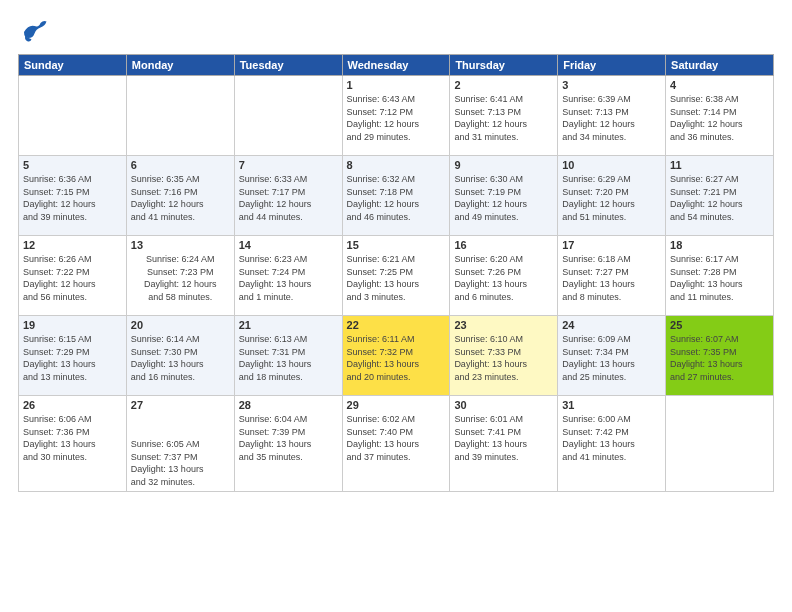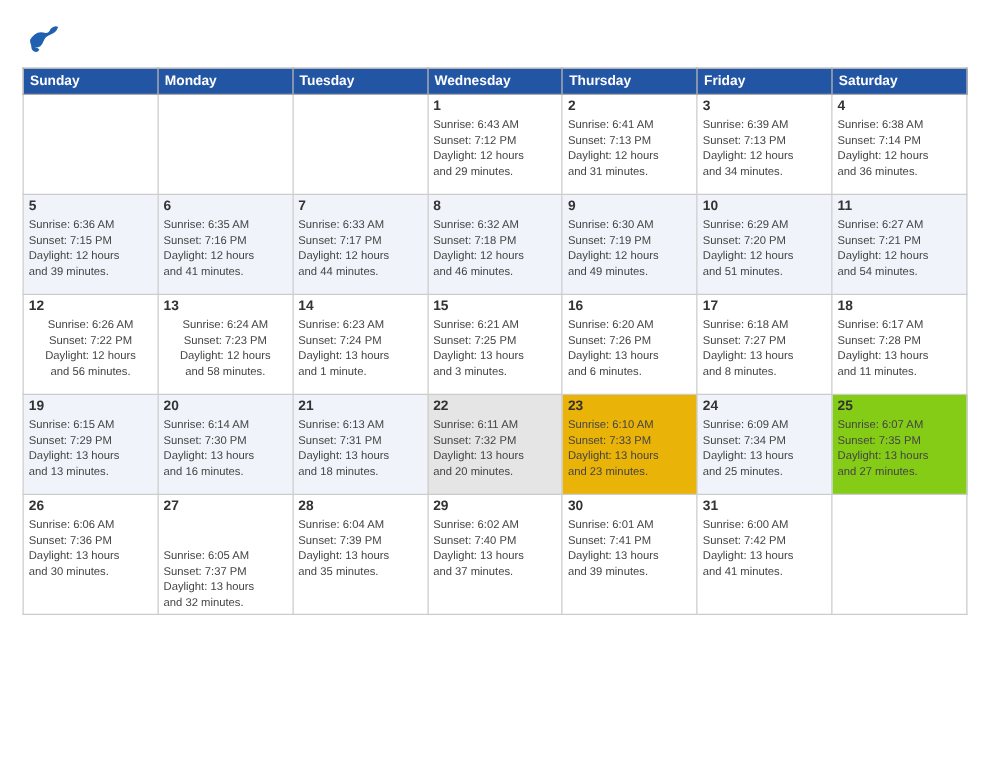--- a/index.html
+++ b/index.html
@@ -217,21 +217,21 @@
             <span class="day-num">11</span>
             <div class="day-info" style="white-space: pre-line;">Sunrise: 6:27 AM
 Sunset: 7:21 PM
 Daylight: 12 hours
 and 54 minutes.</div>
           </td>
         </tr>
         <tr>
           <td>
             <span class="day-num">12</span>
-            <div class="day-info" style="white-space: pre-line; text-align: center;">Sunrise: 6:26 AM
+            <div class="day-info" style="white-space: pre-line;">Sunrise: 6:26 AM
 Sunset: 7:22 PM
 Daylight: 12 hours
 and 56 minutes.</div>
           </td>
           <td>
             <span class="day-num">13</span>
             <div class="day-info" style="white-space: pre-line; text-align: center;">Sunrise: 6:24 AM
 Sunset: 7:23 PM
 Daylight: 12 hours
 and 58 minutes.</div>
@@ -287,28 +287,28 @@
 Daylight: 13 hours
 and 16 minutes.</div>
           </td>
           <td style="background: rgb(240, 244, 250);">
             <span class="day-num">21</span>
             <div class="day-info" style="white-space: pre-line;">Sunrise: 6:13 AM
 Sunset: 7:31 PM
 Daylight: 13 hours
 and 18 minutes.</div>
           </td>
-          <td style="background: #e5e5e5;">
+          <td style="background: #fde047;">
             <span class="day-num">22</span>
             <div class="day-info" style="white-space: pre-line;">Sunrise: 6:11 AM
 Sunset: 7:32 PM
 Daylight: 13 hours
 and 20 minutes.</div>
           </td>
-          <td style="background: #eab308;">
+          <td style="background: #fef9c3;">
             <span class="day-num">23</span>
             <div class="day-info" style="white-space: pre-line;">Sunrise: 6:10 AM
 Sunset: 7:33 PM
 Daylight: 13 hours
 and 23 minutes.</div>
           </td>
           <td style="background: rgb(240, 244, 250);">
             <span class="day-num">24</span>
             <div class="day-info" style="white-space: pre-line;">Sunrise: 6:09 AM
 Sunset: 7:34 PM

